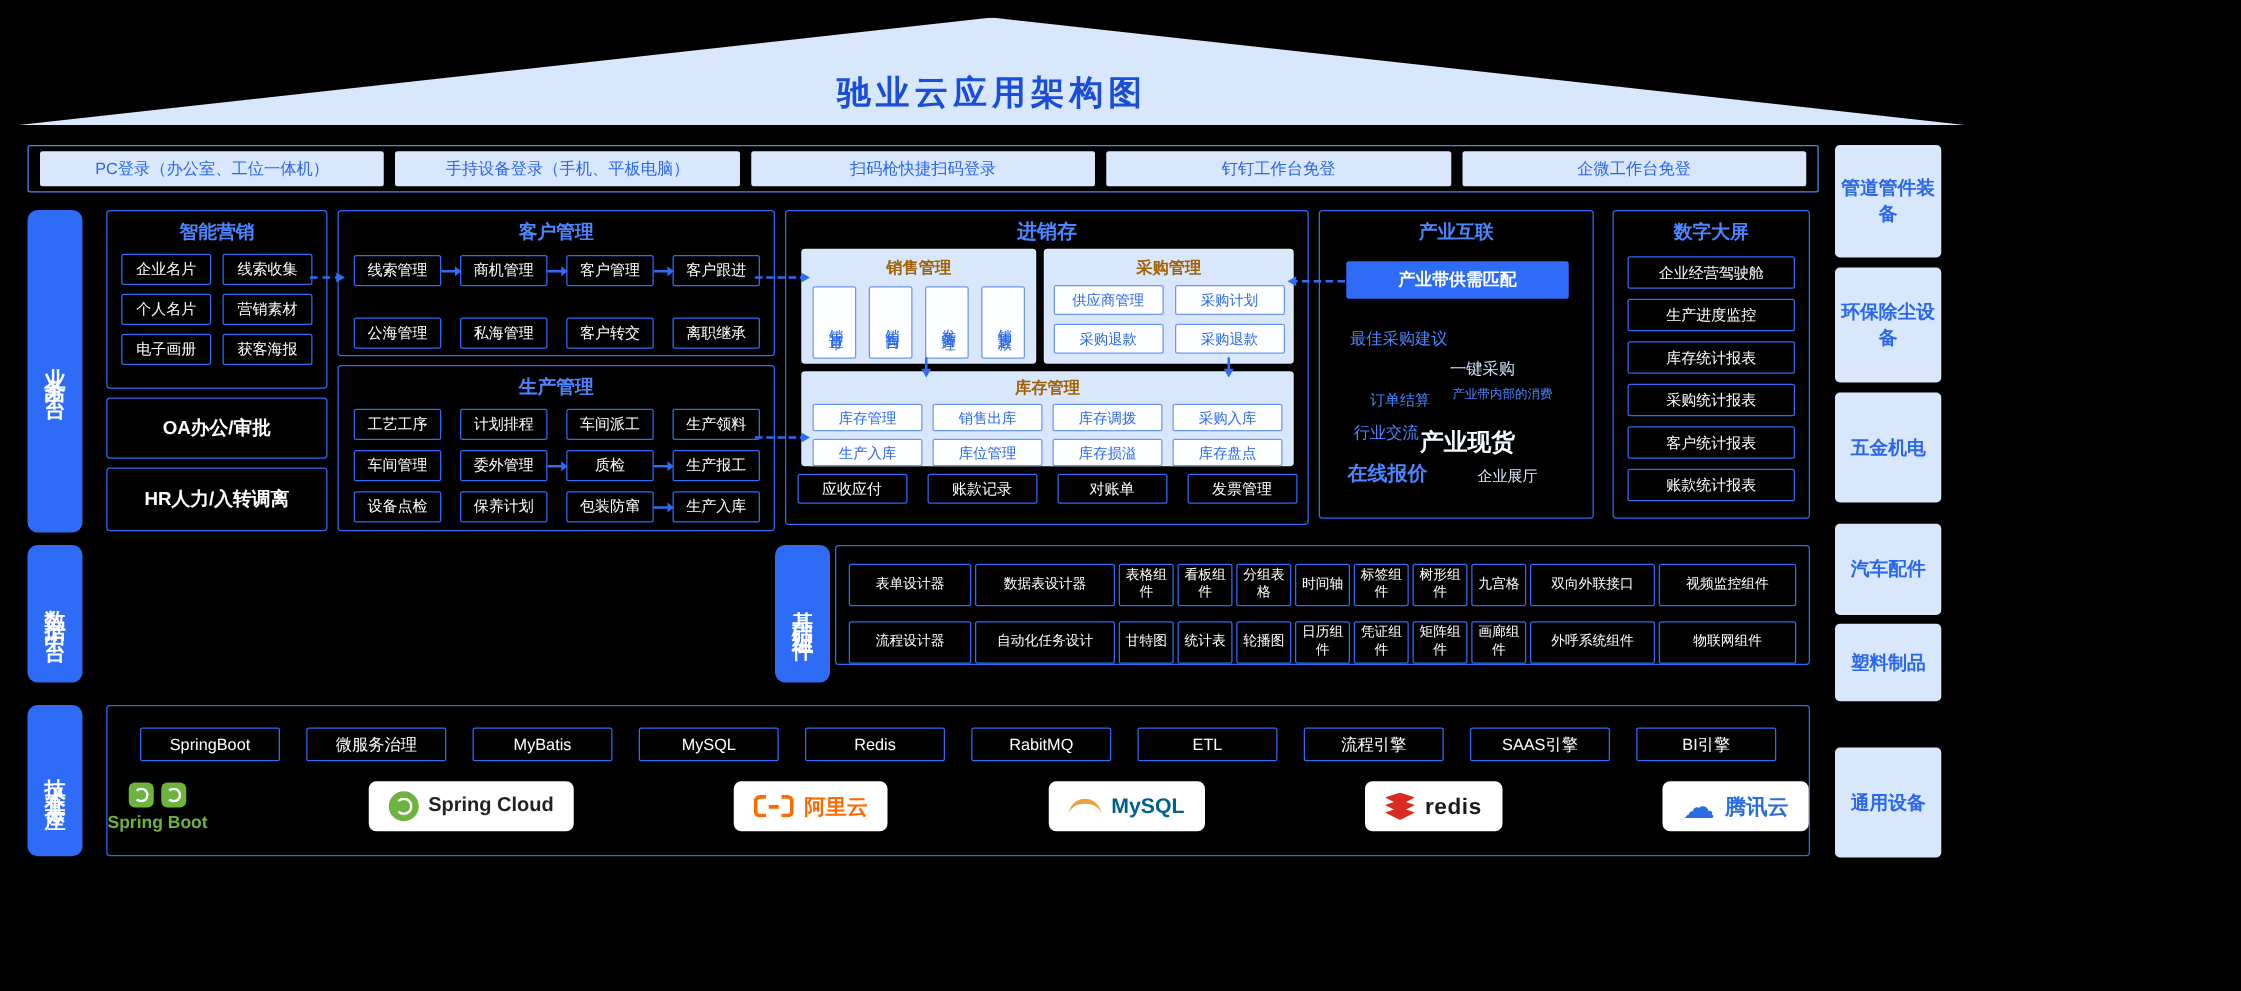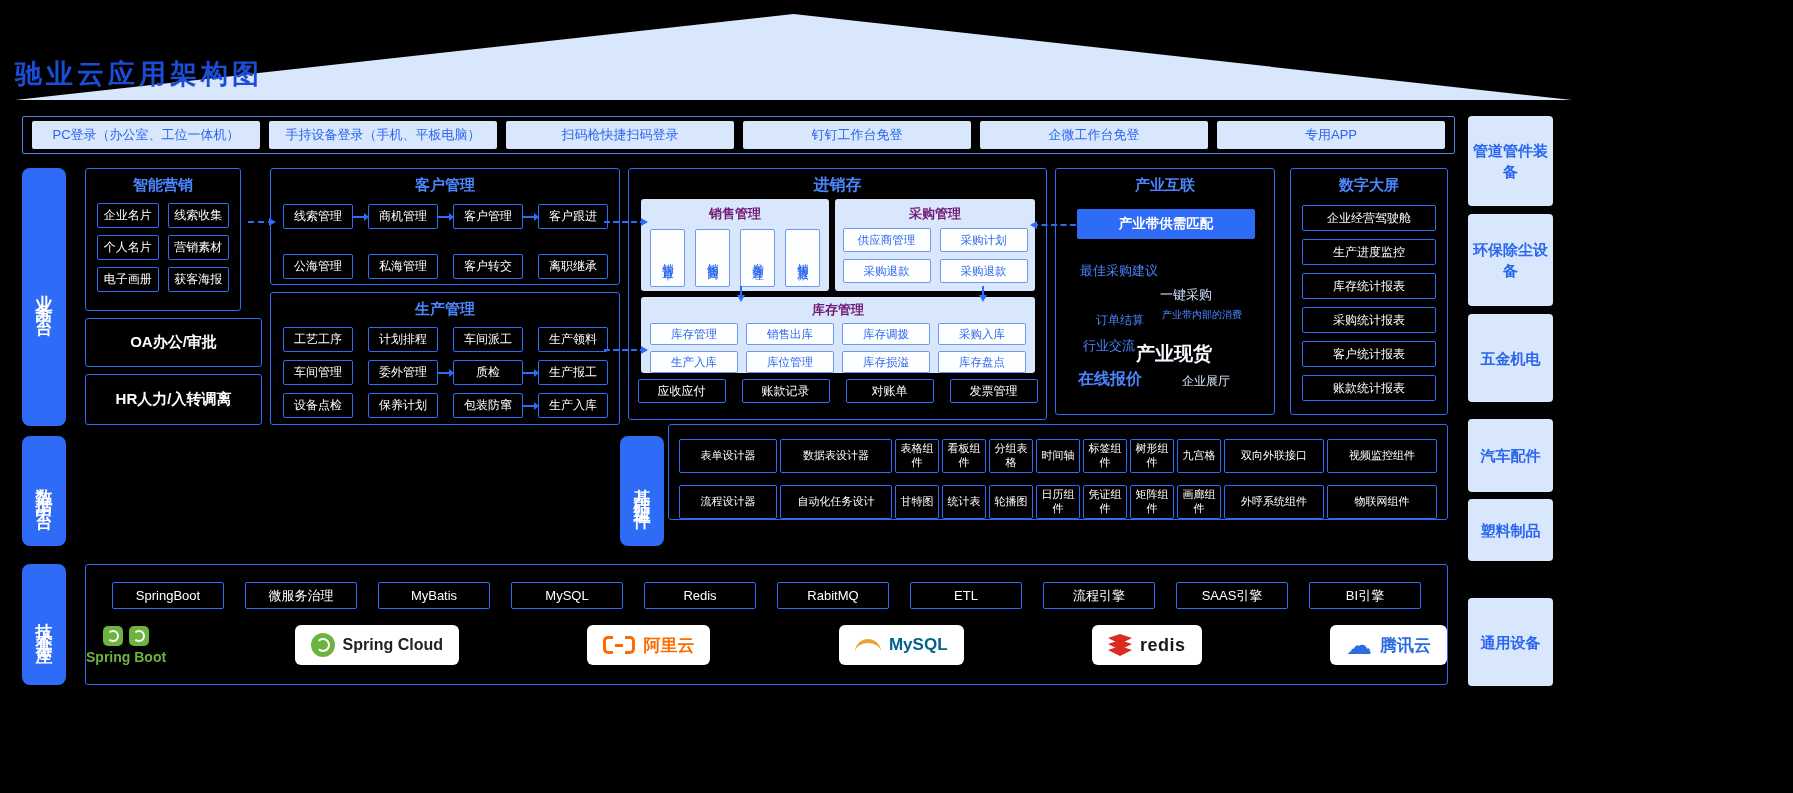--- a/index.html
+++ b/index.html
@@ -10,21 +10,21 @@
   }
   *{box-sizing:border-box;margin:0;padding:0}
   html,body{background:#000}
   body{font-family:"Liberation Sans","DejaVu Sans",sans-serif}
   .canvas{position:relative;width:1793px;height:793px;background:#000;overflow:hidden}
   .abs{position:absolute}
 
   
   .roof{position:absolute;left:15px;top:14px;width:1557px;height:86px;background:var(--light);
         clip-path:polygon(50% 0,100% 100%,0 100%)}
-  .roof-title{position:absolute;left:15px;top:56px;width:1557px;
+  .roof-title{position:absolute;left:15px;top:56px;width:1557px;text-align:center;
         color:#1b4ed8;font-size:27px;font-weight:bold;letter-spacing:4px}
 
   
   .login-row{position:absolute;left:22px;top:116px;width:1433px;height:38px;
         border:1px solid #5585e8;display:flex;align-items:center;gap:9px;padding:0 9px;border-radius:2px}
   .login-item{flex:1;height:28px;background:var(--light);color:var(--bluetext);font-size:13px;
         display:flex;align-items:center;justify-content:center;border-radius:2px}
 
   
   .vrail{position:absolute;background:var(--accent);color:#fff;border-radius:8px;
@@ -43,21 +43,21 @@
   .grid2 .btn{height:25px}
   .hrow{display:flex;align-items:center;padding:0 12px}
   .hrow .btn{flex:0 0 70px;height:25px}
   .mini-arrow{flex:0 0 15px;height:2px;background:var(--accent);position:relative}
   .mini-arrow::after{content:"";position:absolute;right:-1px;top:-3px;
         border-left:5px solid var(--accent);border-top:4px solid transparent;border-bottom:4px solid transparent}
   .spacer{flex:0 0 15px}
 
   
   .panel{position:absolute;background:var(--light);border-radius:3px}
-  .panel-title{color:#701a75;font-weight:bold;font-size:13px;text-align:center;margin-top:6px}
+  .panel-title{color:#a16207;font-weight:bold;font-size:13px;text-align:center;margin-top:6px}
   .pbtn{background:#fdfeff;border:1px solid #6e97ef;color:var(--bluetext);font-size:11.5px;
         display:flex;align-items:center;justify-content:center;border-radius:2px;text-align:right}
   .vrow{display:flex;justify-content:center;gap:10px;margin-top:6px}
   .vbtn{writing-mode:vertical-lr;text-orientation:upright;width:35px;height:58px;letter-spacing:2px}
   .pgrid{display:grid;grid-template-columns:repeat(2,88px);gap:7px 9px;justify-content:center;margin-top:5px}
   .pgrid .pbtn{height:24px}
   .igrid{display:grid;grid-template-columns:repeat(4,88px);gap:6px 8px;justify-content:center;margin-top:4px}
   .igrid .pbtn{height:22px}
 
   
@@ -136,37 +136,36 @@
 
   <div class="roof"></div>
   <div class="roof-title">驰业云应用架构图</div>
 
   <div class="login-row">
     <div class="login-item">PC登录（办公室、工位一体机）</div>
     <div class="login-item">手持设备登录（手机、平板电脑）</div>
     <div class="login-item">扫码枪快捷扫码登录</div>
     <div class="login-item">钉钉工作台免登</div>
     <div class="login-item">企微工作台免登</div>
-    <div class="login-item">专用APP</div>
   </div>
 
   <div class="vrail" style="left:22px;top:168px;width:44px;height:258px">
     <span class="vtext">业务中台</span>
   </div>
   <div class="vrail" style="left:22px;top:436px;width:44px;height:110px">
     <span class="vtext">数据中台</span>
   </div>
   <div class="vrail" style="left:22px;top:564px;width:44px;height:121px">
     <span class="vtext">技术基座</span>
   </div>
   <div class="vrail" style="left:620px;top:436px;width:44px;height:110px">
     <span class="vtext">基础组件</span>
   </div>
 
-  <div class="secbox" style="left:85px;top:168px;width:156px;height:143px">
+  <div class="secbox" style="left:85px;top:168px;width:177px;height:143px">
     <div class="sec-title">智能营销</div>
     <div class="grid2">
       <div class="btn">企业名片</div>
       <div class="btn">线索收集</div>
       <div class="btn">个人名片</div>
       <div class="btn">营销素材</div>
       <div class="btn">电子画册</div>
       <div class="btn">获客海报</div>
     </div>
   </div>
@@ -292,21 +291,21 @@
       <div class="btn">企业经营驾驶舱</div>
       <div class="btn">生产进度监控</div>
       <div class="btn">库存统计报表</div>
       <div class="btn">采购统计报表</div>
       <div class="btn">客户统计报表</div>
       <div class="btn">账款统计报表</div>
     </div>
   </div>
 
 
-  <div class="secbox" style="left:668px;top:424px;width:780px;height:96px">
+  <div class="secbox" style="left:668px;top:436px;width:780px;height:96px">
     <div class="comp-row">
       <div class="comp w1">表单设计器</div>
       <div class="comp w2">数据表设计器</div>
       <div class="comp wn">表格组件</div>
       <div class="comp wn">看板组件</div>
       <div class="comp wn">分组表格</div>
       <div class="comp wn">时间轴</div>
       <div class="comp wn">标签组件</div>
       <div class="comp wn">树形组件</div>
       <div class="comp wn">九宫格</div>

